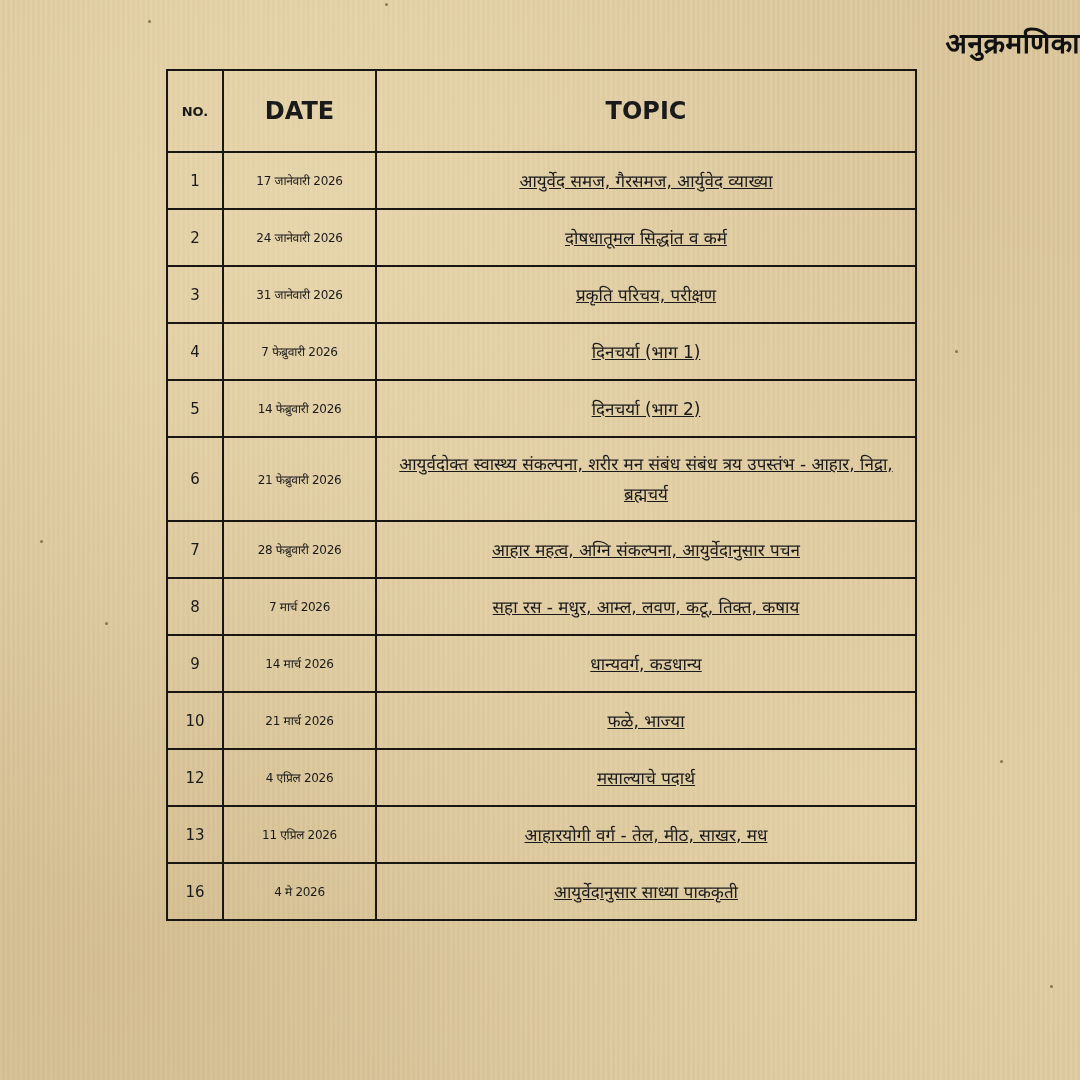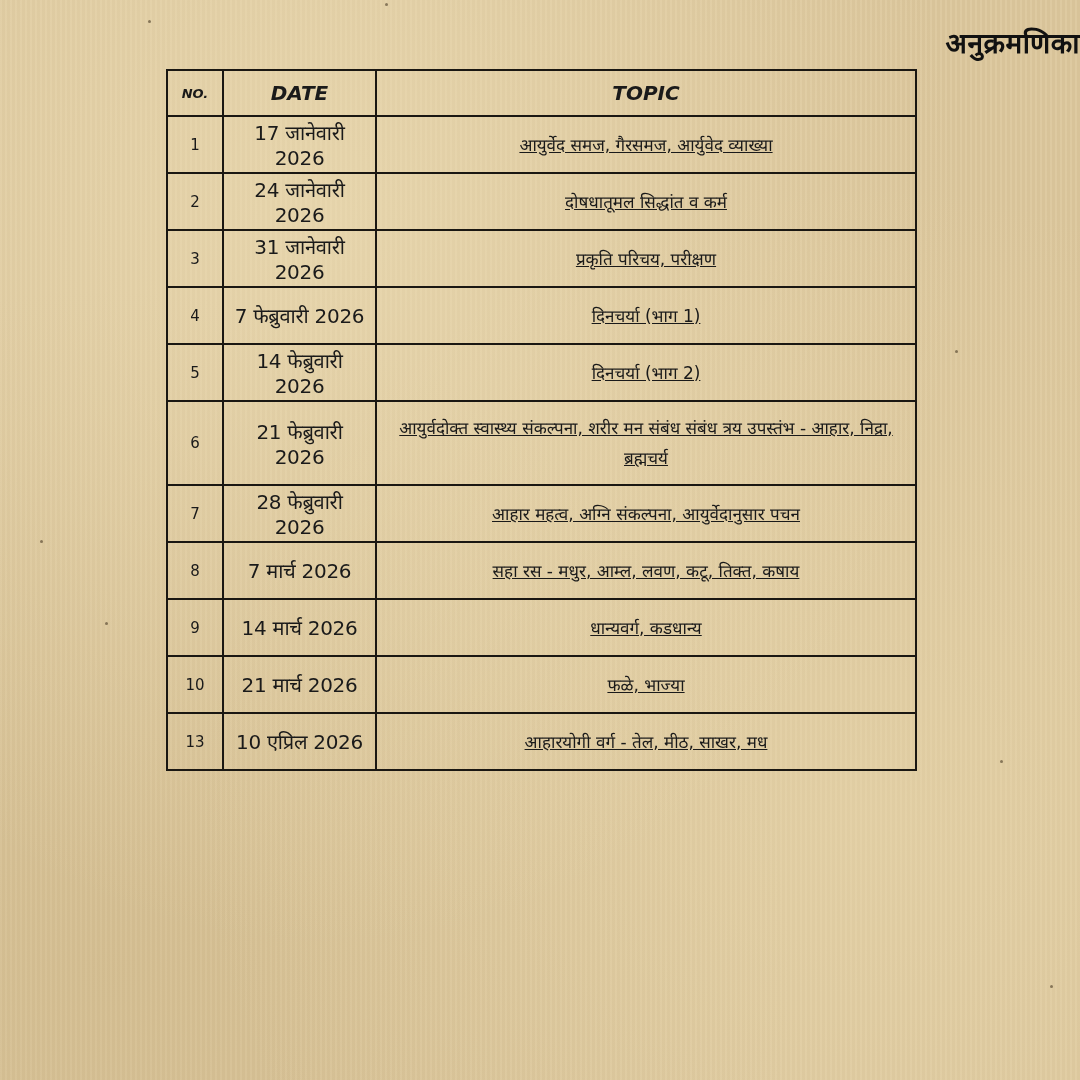--- a/index.html
+++ b/index.html
@@ -23,26 +23,26 @@
   table.index {
     position:absolute; left:166px; top:69px; width:749px;
     border-collapse:collapse; table-layout:fixed;
   }
   table.index td, table.index th {
     border:2px solid #1a1712; text-align:center; vertical-align:middle;
     padding:0 10px; color:#1a1a1a;
   }
   th { font-family:"DejaVu Sans", sans-serif; font-weight:bold; }
   th.c-no { font-size:13px; }
-  th.c-date, th.c-topic { font-size:20px; }
+  th.c-date, th.c-topic { font-size:24px; }
   td.c-no { font-size:15px; }
-  td.c-date { font-size:20px; letter-spacing:-0.3px; }
+  td.c-date { font-size:12px; letter-spacing:-0.3px; }
   td.c-topic { font-size:17px; line-height:30px;text-decoration:underline; }
   col.no { width:56px; } col.date { width:153px; } col.topic { width:540px; }
-  tr.head { height:46px;font-style:italic; }
+  tr.head { height:82px; }
   tr.r { height:57px; }
   tr.r.tall { height:84px; }
   .speck { position:absolute; width:3px; height:3px; border-radius:50%; background:rgba(60,45,25,0.55); }
 </style>
 </head>
 <body>
 
 <div class="speck" style="left:385px;top:3px;"></div>
 <div class="speck" style="left:148px;top:20px;"></div>
 <div class="speck" style="left:105px;top:622px;"></div>
@@ -111,18 +111,28 @@
       <td class="c-no">9</td>
       <td class="c-date">14 मार्च 2026</td>
       <td class="c-topic">धान्यवर्ग, कडधान्य</td>
     </tr>
     <tr class="r">
       <td class="c-no">10</td>
       <td class="c-date">21 मार्च 2026</td>
       <td class="c-topic">फळे, भाज्या</td>
     </tr>
     <tr class="r">
+      <td class="c-no">12</td>
+      <td class="c-date">4 एप्रिल 2026</td>
+      <td class="c-topic">मसाल्याचे पदार्थ</td>
+    </tr>
+    <tr class="r">
       <td class="c-no">13</td>
-      <td class="c-date">10 एप्रिल 2026</td>
+      <td class="c-date">11 एप्रिल 2026</td>
       <td class="c-topic">आहारयोगी वर्ग - तेल, मीठ, साखर, मध</td>
+    </tr>
+    <tr class="r">
+      <td class="c-no">16</td>
+      <td class="c-date">4 मे 2026</td>
+      <td class="c-topic">आयुर्वेदानुसार साध्या पाककृती</td>
     </tr>
   </tbody>
 </table>
 
 </body></html>

